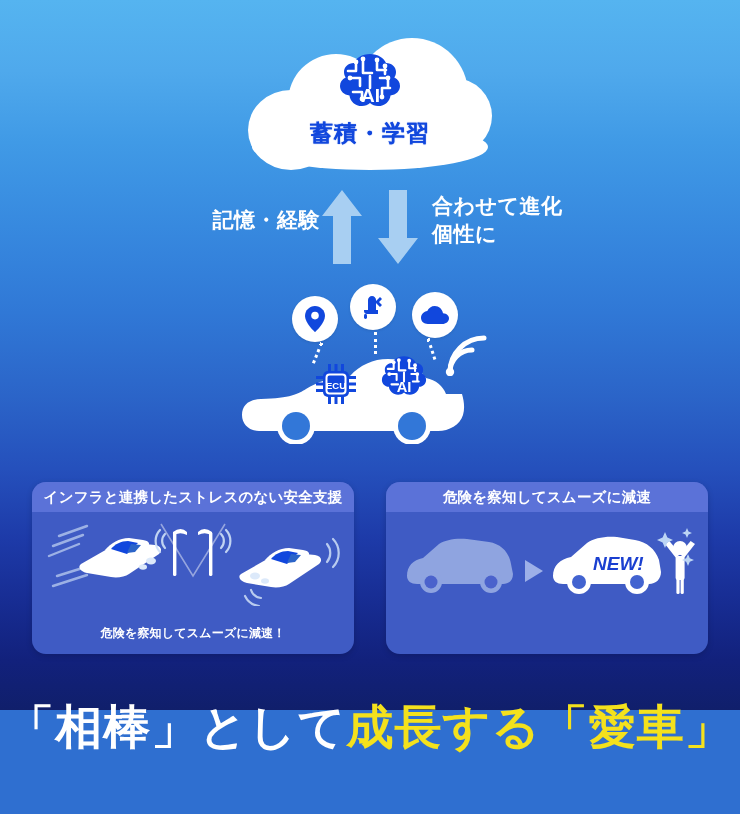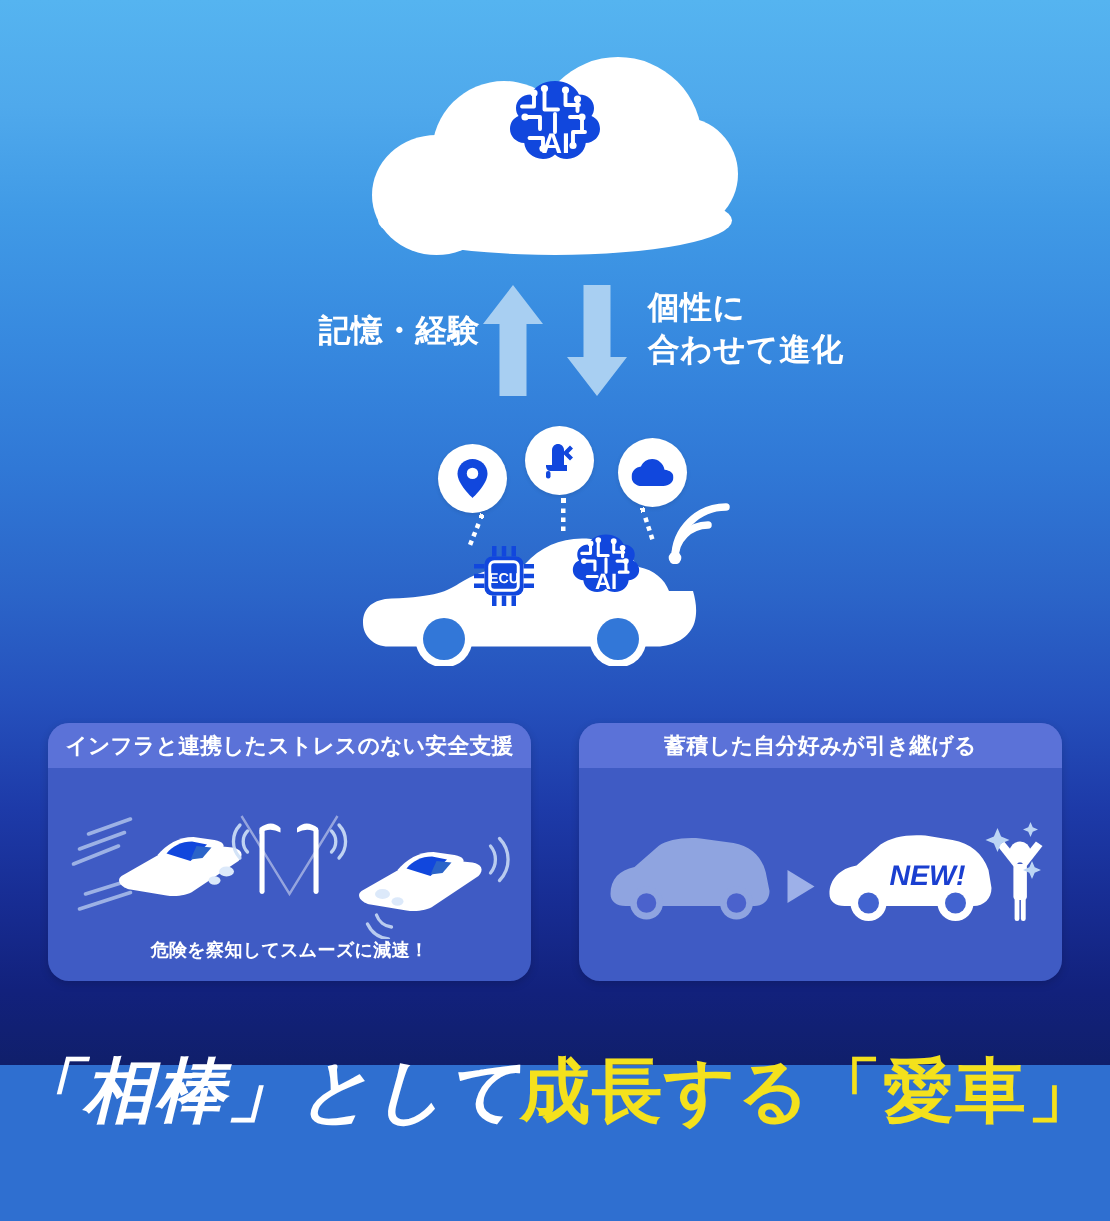--- a/index.html
+++ b/index.html
@@ -85,29 +85,29 @@
   }
   .panel-head{
     height:30px;background:#5b72d8;display:flex;align-items:center;justify-content:center;
     color:#ffffff;font-weight:bold;font-size:14.5px;letter-spacing:0.2px;
   }
   .panel-body{flex:1;position:relative;}
   .panel-cap{
     position:absolute;left:0;right:0;bottom:12px;text-align:center;
     color:#ffffff;font-weight:bold;font-size:12px;letter-spacing:0.2px;
   }
-  .panel-art{position:absolute;left:0;right:0;top:18px;height:96px;
-    display:flex;align-items:flex-end;justify-content:center;}
+  .panel-art{position:absolute;left:0;right:0;top:2px;height:96px;
+    display:flex;align-items:flex-start;justify-content:center;}
 
   
   .headline{
     position:absolute;left:0;top:696px;width:740px;text-align:center;
     font-size:47px;font-weight:bold;letter-spacing:1px;white-space:nowrap;
   }
-  .hl-w{color:#ffffff;font-style:italic;}
+  .hl-w{color:#ffffff;}
   .hl-y{color:#f4e11c;}
 </style>
 </head>
 <body>
 
 <div class="stage">
 
   <div class="cloud-wrap">
     <div class="cloud-shape">
       <i class="c1"></i>
@@ -133,41 +133,42 @@
             <circle cx="45" cy="8" r="2.4"></circle>
               <circle cx="53" cy="14" r="2.4"></circle>
             <circle cx="18" cy="26" r="2.4"></circle>
               <circle cx="56" cy="26" r="2.4"></circle>
             <circle cx="30" cy="47" r="2.4"></circle>
               <circle cx="50" cy="45" r="2.4"></circle>
           </g>
           <text x="29" y="50" font-family="Liberation Sans, sans-serif" font-size="19" font-weight="bold" fill="#ffffff">AI</text>
         </svg>
       </div>
+      <div class="cloud-label">蓄積・学習</div>
     </div>
   </div>
 
   <div class="arrow-row">
     <div class="lbl-left">記憶・経験</div>
 
     <div class="arr arr-up">
       <svg width="40" height="74" viewBox="0 0 40 74">
         <path d="M20 0 L40 26 H29 V74 H11 V26 H0 Z" fill="#a8cff2"></path>
       </svg>
     </div>
 
     <div class="arr arr-dn">
       <svg width="40" height="74" viewBox="0 0 40 74">
         <path d="M20 74 L0 48 H11 V0 H29 V48 H40 Z" fill="#a8cff2"></path>
       </svg>
     </div>
 
     <div class="lbl-right">
+      <div>合わせて進化</div>
       <div>個性に</div>
-      <div>合わせて進化</div>
     </div>
   </div>
 
   <div class="car-scene">
 
     <div class="dots d1"></div>
     <div class="dots d2"></div>
     <div class="dots d3"></div>
 
     <div class="icon-bubble bub-1">
@@ -316,21 +317,21 @@
               <path d="M208 76 a12 12 0 0 0 10 8"></path>
               <path d="M202 82 a18 18 0 0 0 14 10"></path>
             </g>
           </svg>
         </div>
         <div class="panel-cap">危険を察知してスムーズに減速！</div>
       </div>
     </div>
 
     <div class="panel">
-      <div class="panel-head">蓄積した自分好みが引き継げる</div>
+      <div class="panel-head">危険を察知してスムーズに減速</div>
       <div class="panel-body">
         <div class="panel-art">
           <svg width="300" height="92" viewBox="0 0 300 92">
 
             <g fill="#8fa4e0">
               <path d="M10 62 C10 52 16 46 26 44 L42 30 C48 26 58 24 70 25 L92 28 C104 30 112 38 114 50 L116 60 C116 66 112 70 106 70 L20 70 C14 70 10 67 10 62z"></path>
               <circle cx="34" cy="68" r="11" fill="#8fa4e0"></circle>
               <circle cx="34" cy="68" r="6.5" fill="#4b62cc"></circle>
               <circle cx="94" cy="68" r="11" fill="#8fa4e0"></circle>
               <circle cx="94" cy="68" r="6.5" fill="#4b62cc"></circle>

